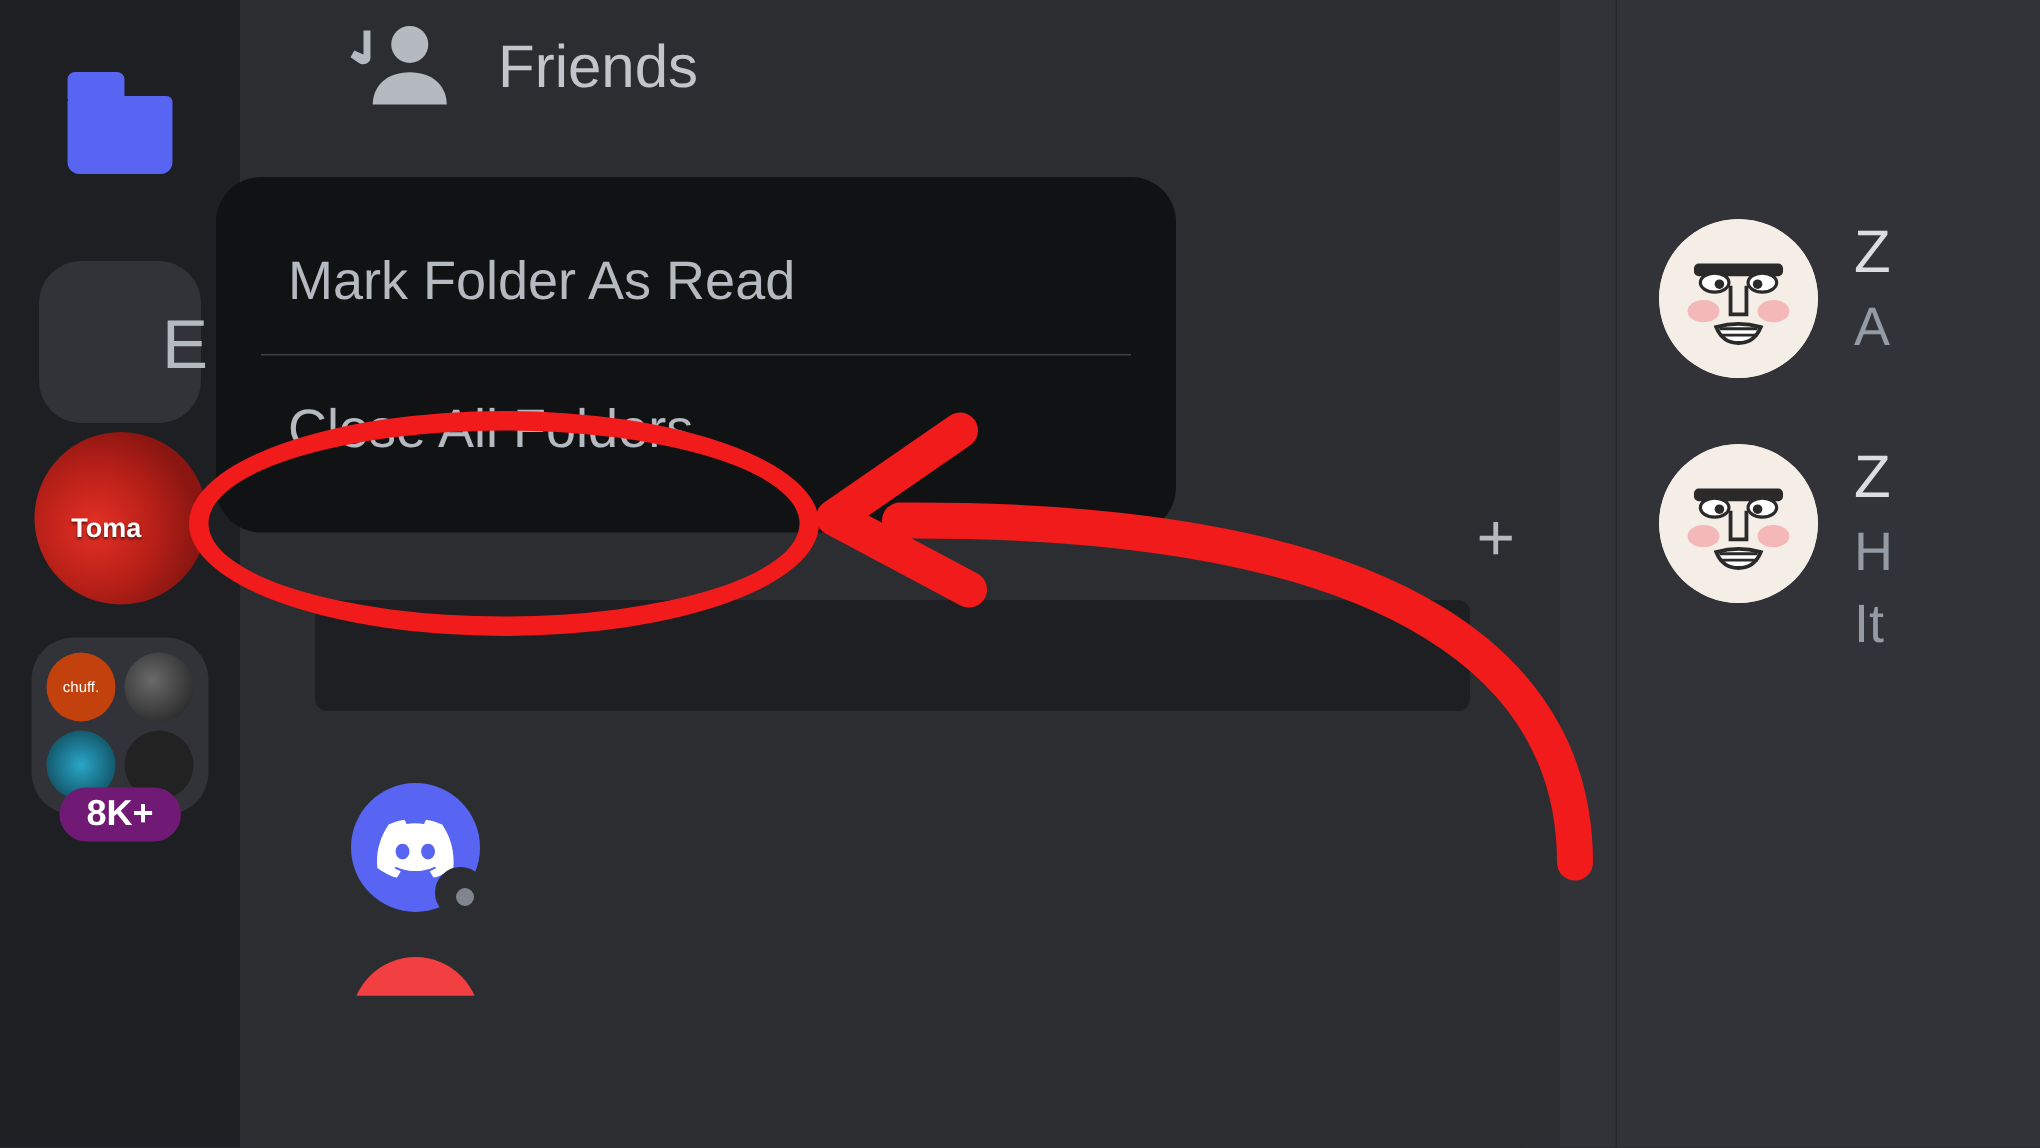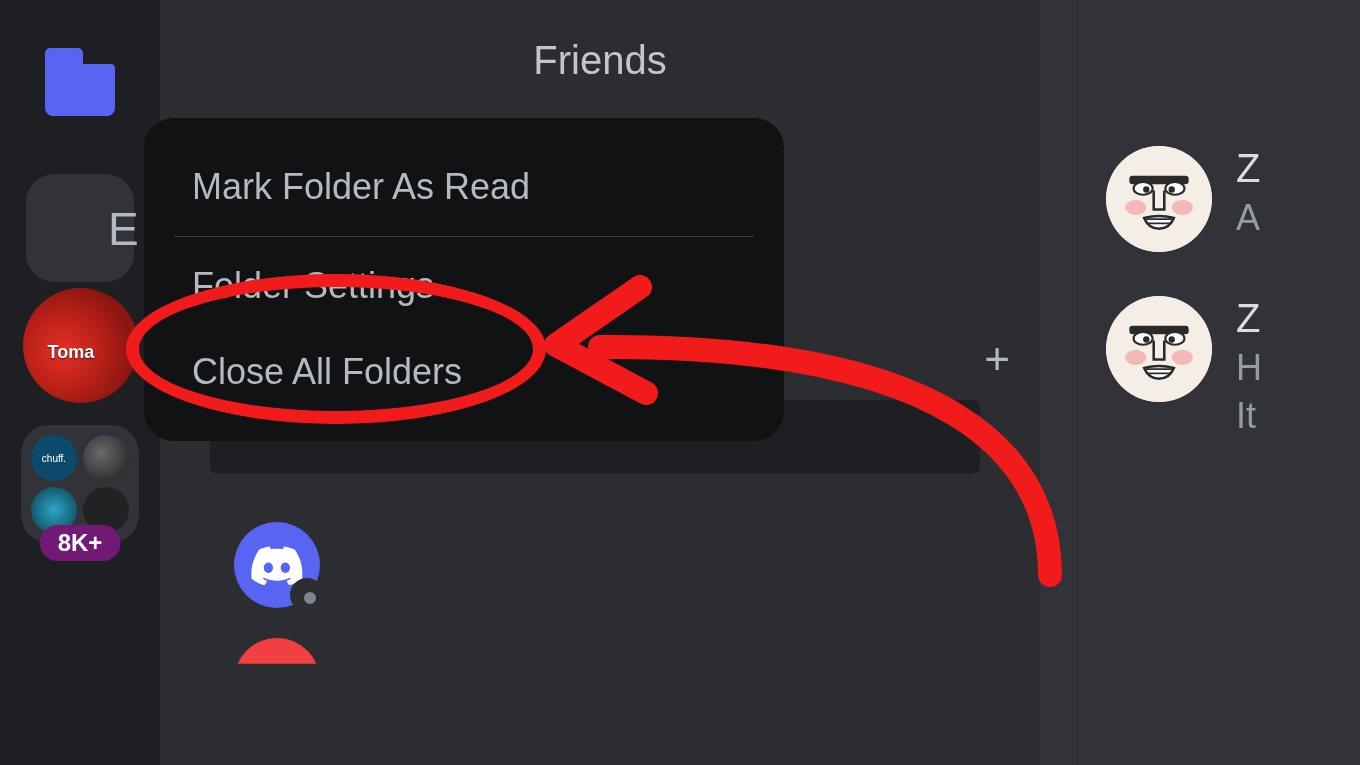--- a/index.html
+++ b/index.html
@@ -101,21 +101,21 @@
   border-radius: 50%;
   background: #111214;
   width: 46px;
   height: 46px;
   display: flex;
   align-items: center;
   justify-content: center;
   font-size: 10px;
   color: #fff;
 }
-.chuff { background: #0c4a6e; }
+.chuff { background: #c2410c; }
 .badge-8k {
   position: absolute;
   bottom: -18px;
   left: 50%;
   transform: translateX(-50%);
   background: #701a75;
   color: #fff;
   font-size: 24px;
   font-weight: 700;
   padding: 4px 18px;
@@ -149,21 +149,20 @@
   background: #2b2d31;
   padding: 0 30px;
 }
 
 .friends-row {
   display: flex;
   align-items: center;
   gap: 28px;
   padding: 10px 40px;
   height: 90px;
-  flex-direction: column;
 }
 .friends-row span.label {
   font-size: 40px;
   color: #c2c6cc;
   font-weight: 400;
 }
 
 .search-box {
   margin: 310px 0 0 20px;
   width: 770px;
@@ -408,21 +407,20 @@
       <span class="member-name">Z</span>
       <span class="member-sub">H</span>
       <span class="member-sub">It</span>
     </div>
   </div>
 </div>
 
 <div class="context-menu">
   <div class="context-item">Mark Folder As Read</div>
   <div class="context-divider"></div>
-  <div class="context-item">Folder Settings</div>
   <div class="context-item">Close All Folders</div>
 </div>
 
 <div class="annotation-circle"></div>
 <svg class="annotation-arrow" width="560" height="360" viewBox="0 0 560 360">
   <path d="M 520 310 C 520 190 420 80 70 82" stroke="#f21b1b" stroke-width="24" fill="none" stroke-linecap="round"></path>
   <path d="M 110 22 L 26 80 L 116 128" stroke="#f21b1b" stroke-width="24" fill="none" stroke-linecap="round" stroke-linejoin="round"></path>
 </svg>
 
 </body></html>

